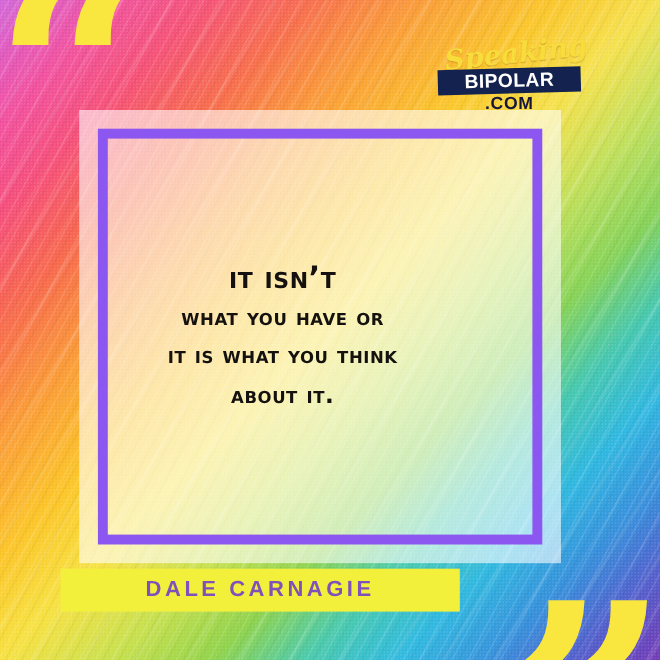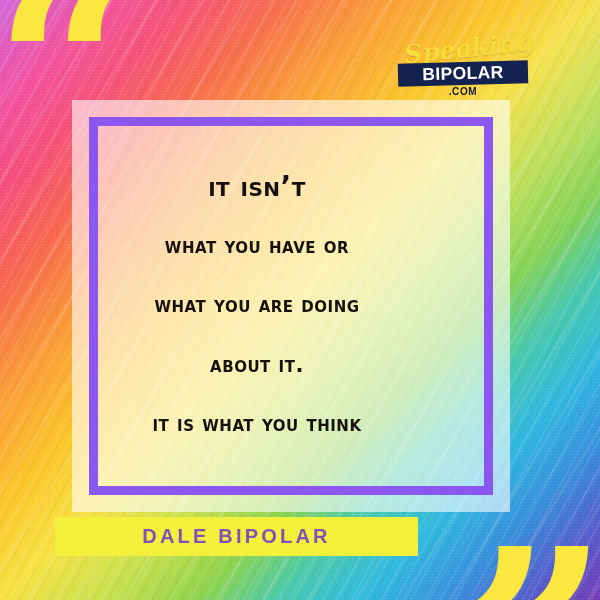--- a/index.html
+++ b/index.html
@@ -141,21 +141,20 @@
     left: 98px;
     top: 128px;
     width: 318px;
     height: 356px;
     display: flex;
     flex-direction: column;
     align-items: center;
     justify-content: center;
     text-align: right;
     color: #14110F;
-    gap: 24px;
   }
   .qline {
     font-family: "DejaVu Sans", sans-serif;
     font-weight: 700;
     font-size: 21px;
     line-height: 35.5px;
     letter-spacing: 0.5px;
     font-variant: small-caps;
     text-transform: lowercase;
     white-space: nowrap;
@@ -226,21 +225,21 @@
     color: #FFFFFF;
   }
   .logo-dotcom {
     position: absolute;
     left: 0px;
     top: 50px;
     width: 130px;
     text-align: center;
     font-family: "Liberation Sans", sans-serif;
     font-weight: 700;
-    font-size: 10px;
+    font-size: 16px;
     letter-spacing: 0.6px;
     color: #17163A;
   }
 </style>
 </head>
 <body>
 
 <div id="poster">
 
   <div class="bg-base"></div>
@@ -250,27 +249,26 @@
   <div class="bg-grain"></div>
 
   <div class="quote-mark quote-open">“</div>
 
   <div class="card"></div>
   <div class="card-border"></div>
 
   <div class="quote-text">
     <div class="qline big">It isn’t</div>
     <div class="qline">what you have or</div>
-    <div class="qline">what you are doing</div>
+    <div class="qline">It is what you think</div>
     <div class="qline">about it.</div>
-    <div class="qline">It is what you think</div>
   </div>
 
   <div class="attrib-banner">
-    <span class="attrib-text">DALE BIPOLAR</span>
+    <span class="attrib-text">DALE CARNAGIE</span>
   </div>
 
   <div class="quote-mark quote-close">”</div>
 
   <div class="logo">
     <div class="logo-script">Speaking</div>
     <div class="logo-banner">
       <span class="logo-banner-text">BIPOLAR</span>
     </div>
     <div class="logo-dotcom">.COM</div>

